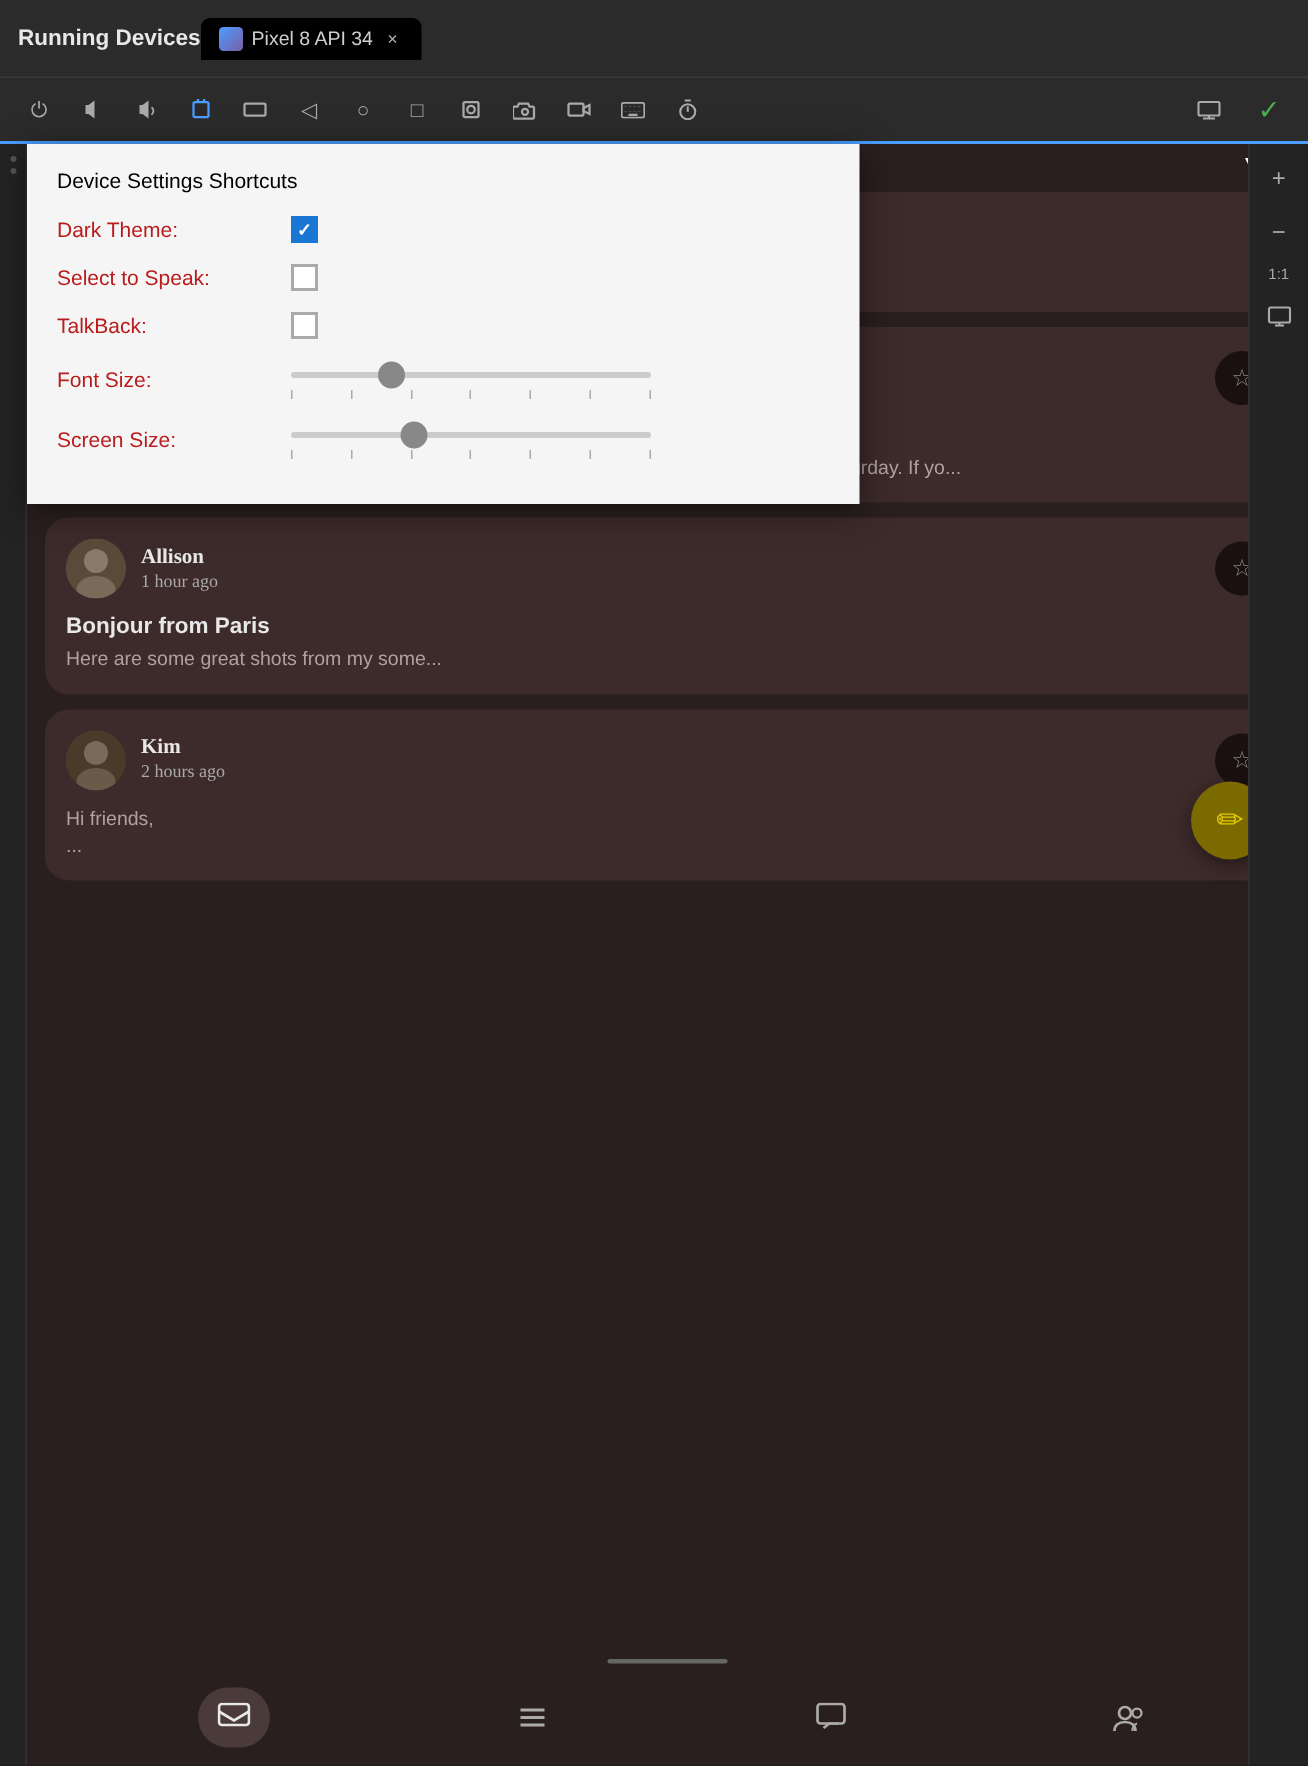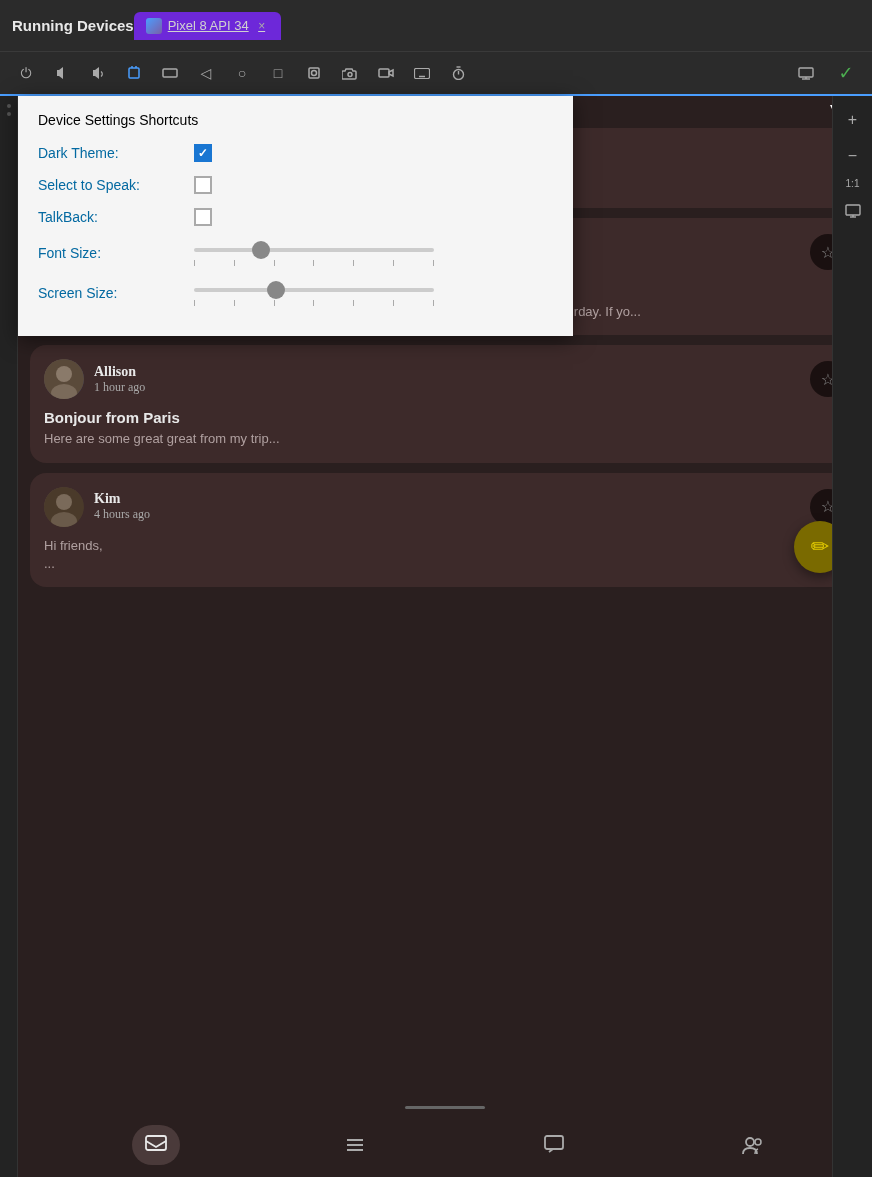--- a/index.html
+++ b/index.html
@@ -23,27 +23,26 @@
     }
     .title-bar-app {
       font-size: 15px;
       font-weight: 600;
       color: #e8e8e8;
       white-space: nowrap;
     }
     .tab {
       display: flex;
       align-items: center;
-      background: #6d28d9;
+      background: #000000;
       border-radius: 6px 6px 0 0;
       padding: 6px 12px;
       gap: 6px;
       font-size: 13px;
       color: #d0d0d0;
-      text-decoration: underline;
     }
     .tab-icon {
       width: 16px;
       height: 16px;
       background: linear-gradient(135deg, #4a9eff, #7b5ea7);
       border-radius: 3px;
       display: inline-block;
     }
     .tab-close {
       width: 14px;
@@ -129,21 +128,21 @@
       margin-bottom: 16px;
     }
     .setting-row {
       display: flex;
       align-items: center;
       margin-bottom: 14px;
       gap: 16px;
     }
     .setting-label {
       font-size: 14px;
-      color: #0369a1;
+      color: #b91c1c;
       width: 140px;
       font-weight: 500;
     }
     .setting-checkbox {
       width: 18px;
       height: 18px;
       border: 2px solid #aaa;
       background: white;
       display: flex;
       align-items: center;
@@ -615,37 +614,37 @@
               </svg>
             </div>
           </div>
           <div class="sender-info">
             <div class="sender-name">Allison</div>
             <div class="sender-time">1 hour ago</div>
           </div>
           <div class="star-btn">☆</div>
         </div>
         <div class="email-subject">Bonjour from Paris</div>
-        <div class="email-preview">Here are some great great from my trip...</div>
+        <div class="email-preview">Here are some great shots from my some...</div>
       </div>
 
       <div class="email-card" style="position:relative;">
         <div class="email-card-header">
           <div class="avatar">
             <div class="avatar-img avatar-kim">
               <svg width="40" height="40" viewBox="0 0 40 40">
                 <circle cx="20" cy="20" r="20" fill="#4a3a2a"></circle>
                 <circle cx="20" cy="15" r="8" fill="#7a6a5a"></circle>
                 <ellipse cx="20" cy="34" rx="13" ry="9" fill="#6a5a4a"></ellipse>
               </svg>
             </div>
           </div>
           <div class="sender-info">
             <div class="sender-name">Kim</div>
-            <div class="sender-time">4 hours ago</div>
+            <div class="sender-time">2 hours ago</div>
           </div>
           <div class="star-btn">☆</div>
         </div>
         <div class="email-preview">Hi friends,</div>
         <div class="email-preview">...</div>
 
         <div class="fab-btn">✏</div>
       </div>
     </div>
 

